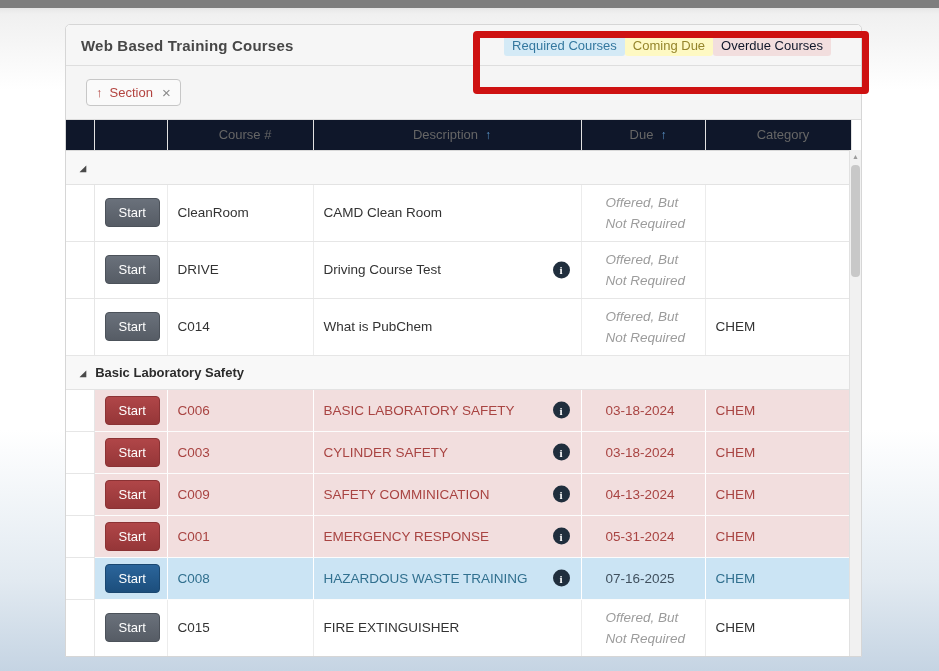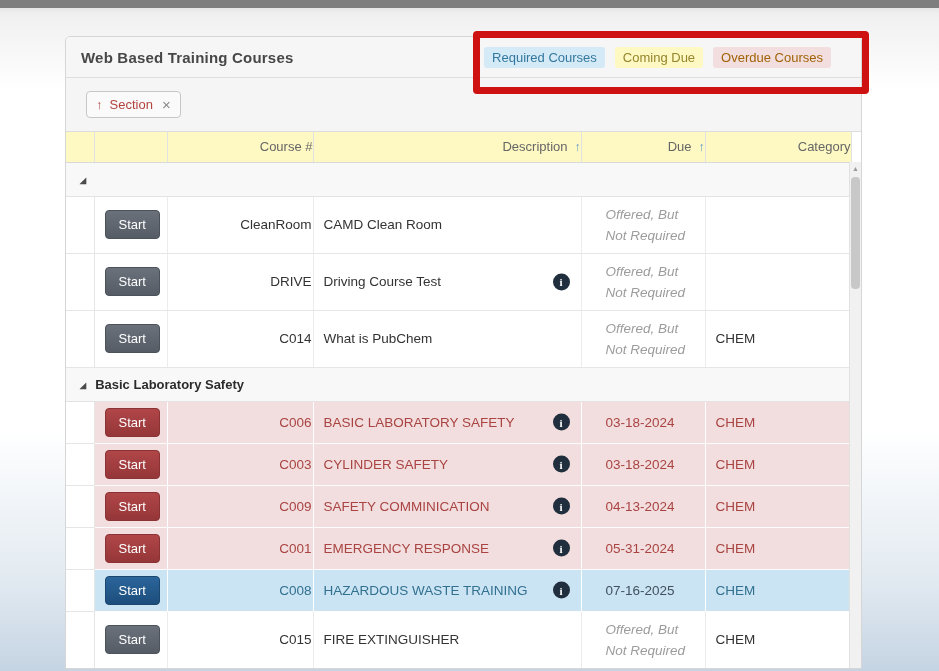--- a/index.html
+++ b/index.html
@@ -12,43 +12,43 @@
     background: linear-gradient(180deg,
       #d9d9d9 0px, #f0f0f0 14px, #ffffff 90px,
       #ffffff 430px, #e2eaf1 580px, #c5d4e3 671px);
   }
   .top-bar {
     position: absolute; top: 0; left: 0; width: 100%; height: 8px;
     background: #7e7e7e;
   }
   
   .panel {
-    position: absolute; left: 65px; top: 36px;
+    position: absolute; left: 65px; top: 24px;
     width: 797px; height: 633px;
     background: #ffffff;
     border: 1px solid #d6d6d6;
     border-radius: 5px 5px 0 0;
     overflow: hidden;
   }
   .panel-header {
     height: 41px;
     background: #f6f6f6;
     border-bottom: 1px solid #dedede;
     display: flex; align-items: center; justify-content: space-between;
     padding: 0 14px 0 15px;
     border-radius: 4px 4px 0 0;
   }
   .panel-title {
     font-size: 15px; font-weight: 700; color: #474747; letter-spacing: .2px;
   }
-  .legend { display: flex; gap: 10px; margin-right: 16px; }
+  .legend { display: flex; margin-right: 16px; }
   .badge { font-size: 13px; padding: 3px 8px; border-radius: 3px; white-space: nowrap; }
   .badge.required   { background: #d4eaf6; color: #34789f; }
   .badge.coming-due { background: #fef9c3; color: #95852b; }
-  .badge.overdue    { background: #f2dede; color: #a16207; }
+  .badge.overdue    { background: #f2dede; color: #0f172a; }
 
   .red-annotation {
     position: absolute; left: 473px; top: 31px;
     width: 396px; height: 63px;
     border: 7px solid #ce1111; border-radius: 4px;
     z-index: 30; pointer-events: none;
   }
 
   
   .toolbar {
@@ -72,25 +72,25 @@
   .chip-close { color: #8a8a8a; font-size: 15px; line-height: 11px; margin-left: 2px; }
 
   
   .grid { position: relative; height: 538px; }
   table.courses {
     border-collapse: collapse; table-layout: fixed;
     width: 785px;
   }
   thead th {
     height: 30px;
-    background: #fef9c3;
+    background: #0f172a;
     border-bottom: 1px solid #d9d9d9;
     border-right: 1px solid #e2e2e2;
     font-weight: 400; color: #666; font-size: 13px;
-    text-align: right; padding: 0 0 0 10px;
+    text-align: center; padding: 0 0 0 10px;
   }
   .sort-arrow { margin-left: 7px; color: #5a94c9; font-size: 12px; }
 
   tr.group-row td {
     height: 34px;
     background: #f8f8f8;
     border-bottom: 1px solid #e3e3e3;
     padding-left: 14px;
     font-size: 13px; font-weight: 700; color: #2c2c2c;
   }
@@ -114,21 +114,21 @@
   }
   td.cell-action { padding-left: 10px; }
   .start-btn {
     font-family: inherit; font-size: 13px; color: #fff;
     padding: 6px 13px; border-radius: 4px; cursor: pointer;
     border: 1px solid rgba(0,0,0,.25);
   }
   tr.state-normal  .start-btn { background: linear-gradient(#6a717b, #565c65); border-color: #4c525a; }
   tr.state-overdue .start-btn { background: linear-gradient(#b04648, #953638); border-color: #8b3234; }
   tr.state-required .start-btn { background: linear-gradient(#2b659b, #1c4e7c); border-color: #1a4770; }
-  td.cell-course { padding-left: 10px; text-align: right; }
+  td.cell-course { padding-left: 10px; }
   td.cell-desc { padding-left: 10px; position: relative; }
   .info-icon {
     position: absolute; right: 11px; top: 50%; transform: translateY(-50%);
     width: 17px; height: 17px; border-radius: 50%;
     background: #202e3d; color: #fff;
     font-size: 11px; font-weight: 700; font-family: "Liberation Serif", serif;
     display: flex; align-items: center; justify-content: center;
   }
   td.cell-due { padding: 0 10px 0 24px; }
   td.cell-due.due-nr { font-style: italic; color: #9c9c9c; line-height: 21px; }

